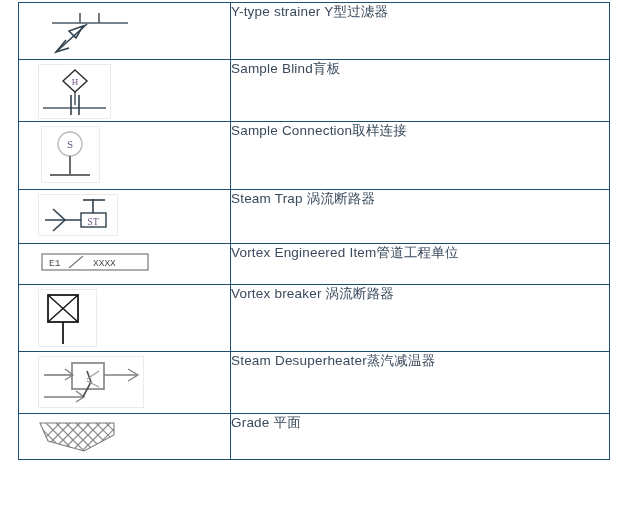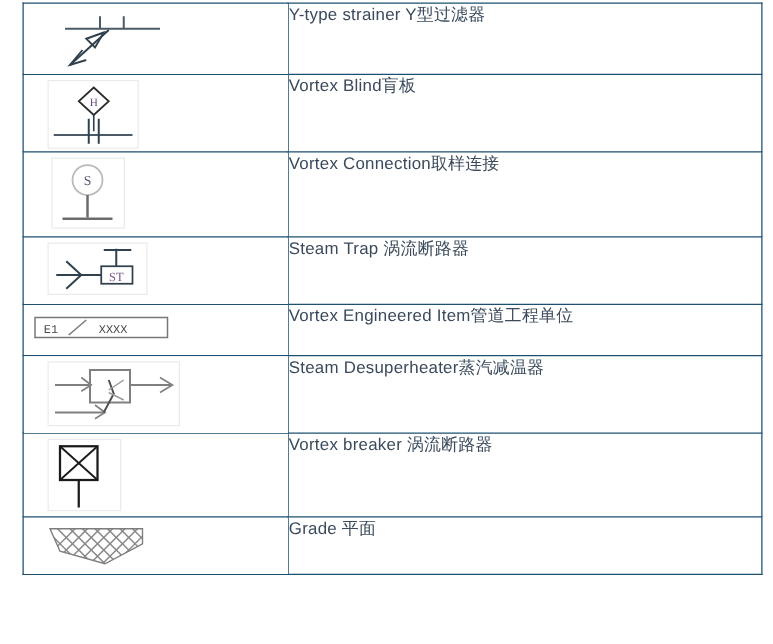--- a/index.html
+++ b/index.html
@@ -91,37 +91,37 @@
           <line x1="4" y1="43" x2="67" y2="43" stroke="#4b5a66" stroke-width="1.5"></line>
           <line x1="32" y1="30" x2="32" y2="50" stroke="#30404c" stroke-width="1.6"></line>
           <line x1="40" y1="30" x2="40" y2="50" stroke="#30404c" stroke-width="1.6"></line>
           <line x1="36" y1="22" x2="36" y2="40" stroke="#30404c" stroke-width="1.3"></line>
           <polygon points="36,5 48,16 36,27 24,16" fill="#ffffff" stroke="#2b2b2b" stroke-width="1.4"></polygon>
           <text x="36" y="20" font-family="'Liberation Serif',serif" font-size="9" fill="#6b4a80" text-anchor="middle">H</text>
         </svg>
       </div>
     </td>
     <td class="desc-cell">
-      <div class="desc-text">Vortex Blind肓板</div>
+      <div class="desc-text">Sample Blind肓板</div>
     </td>
   </tr>
 
   <tr style="height:68px">
     <td class="symbol-cell">
       <div class="sym-wrap sym-frame" style="width:59px;height:57px;margin-left:22px">
         <svg width="57" height="55" viewBox="0 0 57 55">
           <circle cx="28" cy="17" r="12" fill="#ffffff" stroke="#b9b9b9" stroke-width="1.4"></circle>
           <text x="28" y="21" font-family="'Liberation Serif',serif" font-size="11" fill="#5a5a7a" text-anchor="middle">S</text>
           <line x1="28" y1="29" x2="28" y2="47" stroke="#6b6b6b" stroke-width="2"></line>
           <line x1="8" y1="48" x2="48" y2="48" stroke="#6b6b6b" stroke-width="2"></line>
         </svg>
       </div>
     </td>
     <td class="desc-cell">
-      <div class="desc-text">Vortex Connection取样连接</div>
+      <div class="desc-text">Sample Connection取样连接</div>
     </td>
   </tr>
 
   <tr style="height:54px">
     <td class="symbol-cell">
       <div class="sym-wrap sym-frame" style="width:80px;height:42px">
         <svg width="78" height="40" viewBox="0 0 78 40">
           <line x1="6" y1="25" x2="42" y2="25" stroke="#30404c" stroke-width="1.6"></line>
           <path d="M14 14 L26 25 L14 36" fill="none" stroke="#30404c" stroke-width="1.6"></path>
           <rect x="42" y="18" width="25" height="14" fill="#ffffff" stroke="#30404c" stroke-width="1.4"></rect>
@@ -131,31 +131,47 @@
         </svg>
       </div>
     </td>
     <td class="desc-cell">
       <div class="desc-text">Steam Trap  涡流断路器</div>
     </td>
   </tr>
 
   <tr style="height:41px">
     <td class="symbol-cell">
-      <div class="sym-wrap sym-plain" style="margin-top:8px;margin-left:8px">
+      <div class="sym-wrap sym-plain" style="margin-top:8px;margin-left:22px">
         <svg width="112" height="20" viewBox="0 0 112 20">
           <rect x="1" y="2" width="106" height="16" fill="#ffffff" stroke="#787878" stroke-width="1.2"></rect>
           <text x="8" y="14" font-family="'Liberation Mono',monospace" font-size="9.5" fill="#4a4a4a">E1</text>
           <line x1="28" y1="16" x2="42" y2="4" stroke="#787878" stroke-width="1.2"></line>
           <text x="52" y="14" font-family="'Liberation Mono',monospace" font-size="9.5" fill="#4a4a4a">XXXX</text>
         </svg>
       </div>
     </td>
     <td class="desc-cell">
       <div class="desc-text">Vortex Engineered Item管道工程单位</div>
+    </td>
+  </tr>
+
+  <tr style="height:67px">
+    <td class="symbol-cell">
+      <div class="sym-wrap sym-frame" style="width:59px;height:58px;margin-left:19px">
+        <svg width="57" height="56" viewBox="0 0 57 56">
+          <rect x="9" y="5" width="30" height="27" fill="#ffffff" stroke="#1a1a1a" stroke-width="1.8"></rect>
+          <line x1="9" y1="5" x2="39" y2="32" stroke="#1a1a1a" stroke-width="1.5"></line>
+          <line x1="39" y1="5" x2="9" y2="32" stroke="#1a1a1a" stroke-width="1.5"></line>
+          <line x1="24" y1="32" x2="24" y2="54" stroke="#1a1a1a" stroke-width="1.8"></line>
+        </svg>
+      </div>
+    </td>
+    <td class="desc-cell">
+      <div class="desc-text"> Vortex breaker 涡流断路器</div>
     </td>
   </tr>
 
   <tr style="height:62px">
     <td class="symbol-cell">
       <div class="sym-wrap sym-frame" style="width:106px;height:52px">
         <svg width="104" height="50" viewBox="0 0 104 50">
           <rect x="33" y="6" width="32" height="26" fill="#ffffff" stroke="#808080" stroke-width="1.6"></rect>
           <line x1="5" y1="18" x2="33" y2="18" stroke="#808080" stroke-width="1.6"></line>
           <path d="M26 12 L34 18 L26 23" fill="none" stroke="#808080" stroke-width="1.3"></path>
@@ -164,36 +180,20 @@
           <line x1="5" y1="40" x2="44" y2="40" stroke="#808080" stroke-width="1.6"></line>
           <path d="M37 34 L45 40 L37 45" fill="none" stroke="#808080" stroke-width="1.3"></path>
           <path d="M44 40 L52 25 L48 14" fill="none" stroke="#4f4f4f" stroke-width="1.6"></path>
           <line x1="48" y1="22" x2="60" y2="14" stroke="#9a9a9a" stroke-width="1.2"></line>
           <line x1="48" y1="24" x2="60" y2="30" stroke="#9a9a9a" stroke-width="1.2"></line>
         </svg>
       </div>
     </td>
     <td class="desc-cell">
       <div class="desc-text">Steam Desuperheater蒸汽减温器</div>
-    </td>
-  </tr>
-
-  <tr style="height:67px">
-    <td class="symbol-cell">
-      <div class="sym-wrap sym-frame" style="width:59px;height:58px;margin-left:19px">
-        <svg width="57" height="56" viewBox="0 0 57 56">
-          <rect x="9" y="5" width="30" height="27" fill="#ffffff" stroke="#1a1a1a" stroke-width="1.8"></rect>
-          <line x1="9" y1="5" x2="39" y2="32" stroke="#1a1a1a" stroke-width="1.5"></line>
-          <line x1="39" y1="5" x2="9" y2="32" stroke="#1a1a1a" stroke-width="1.5"></line>
-          <line x1="24" y1="32" x2="24" y2="54" stroke="#1a1a1a" stroke-width="1.8"></line>
-        </svg>
-      </div>
-    </td>
-    <td class="desc-cell">
-      <div class="desc-text"> Vortex breaker 涡流断路器</div>
     </td>
   </tr>
 
   <tr style="height:46px">
     <td class="symbol-cell">
       <div class="sym-wrap sym-plain" style="margin-top:7px;margin-left:19px">
         <svg width="90" height="36" viewBox="0 0 90 36">
           <defs>
             <clipPath id="gradeClip">
               <path d="M2 2 L76 2 L76 14 L46 30 L10 20 Z"></path>

